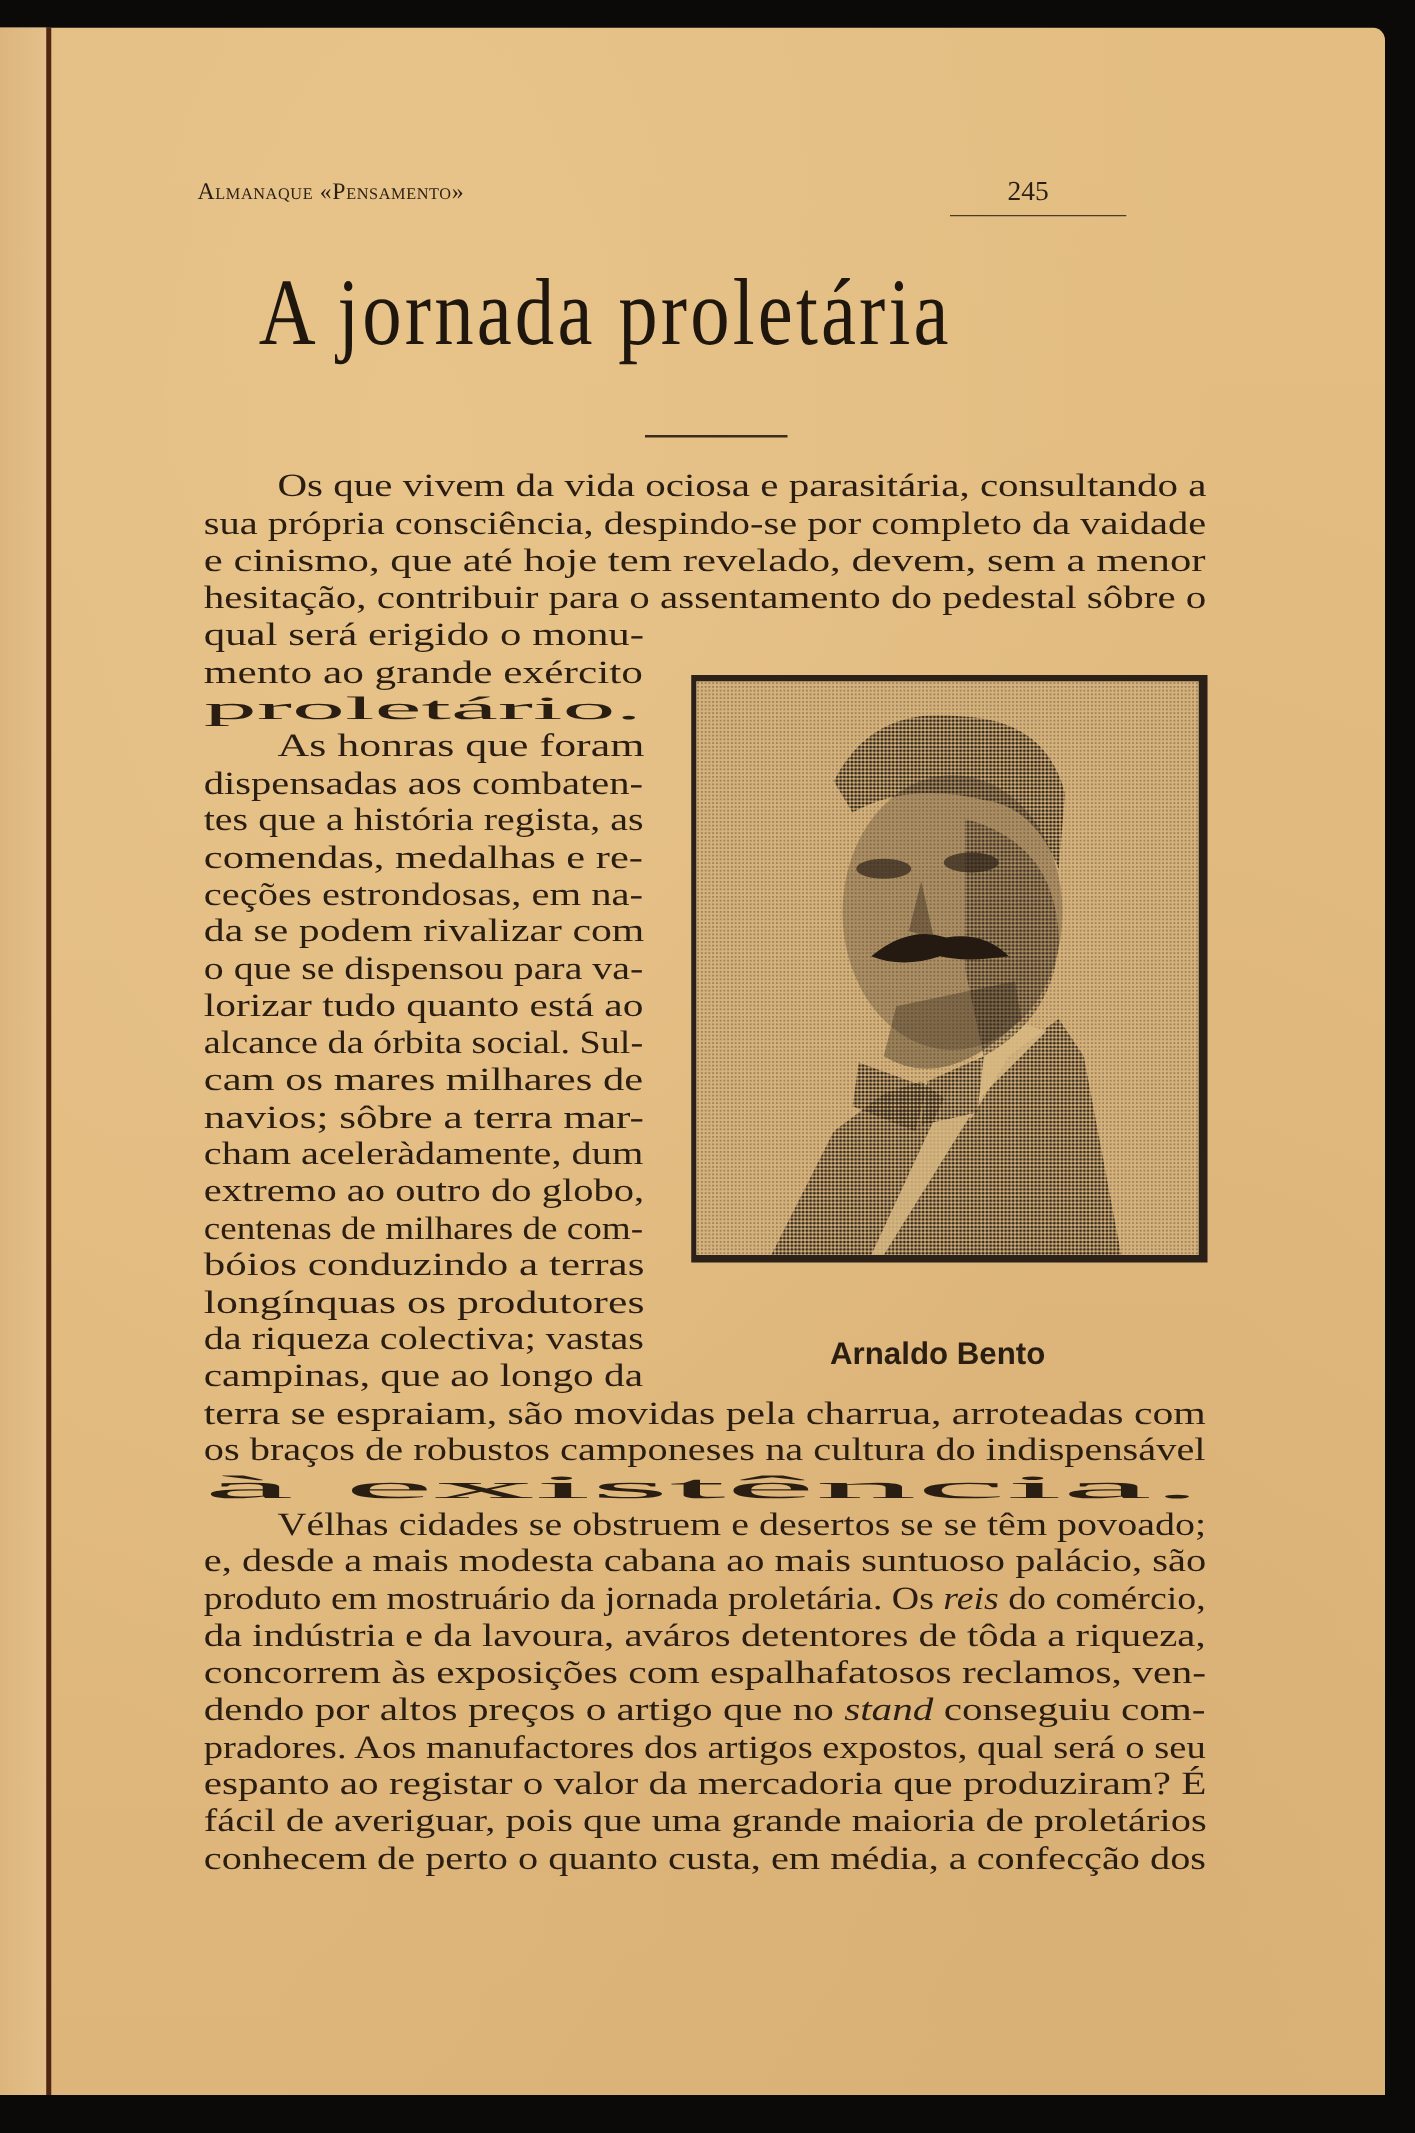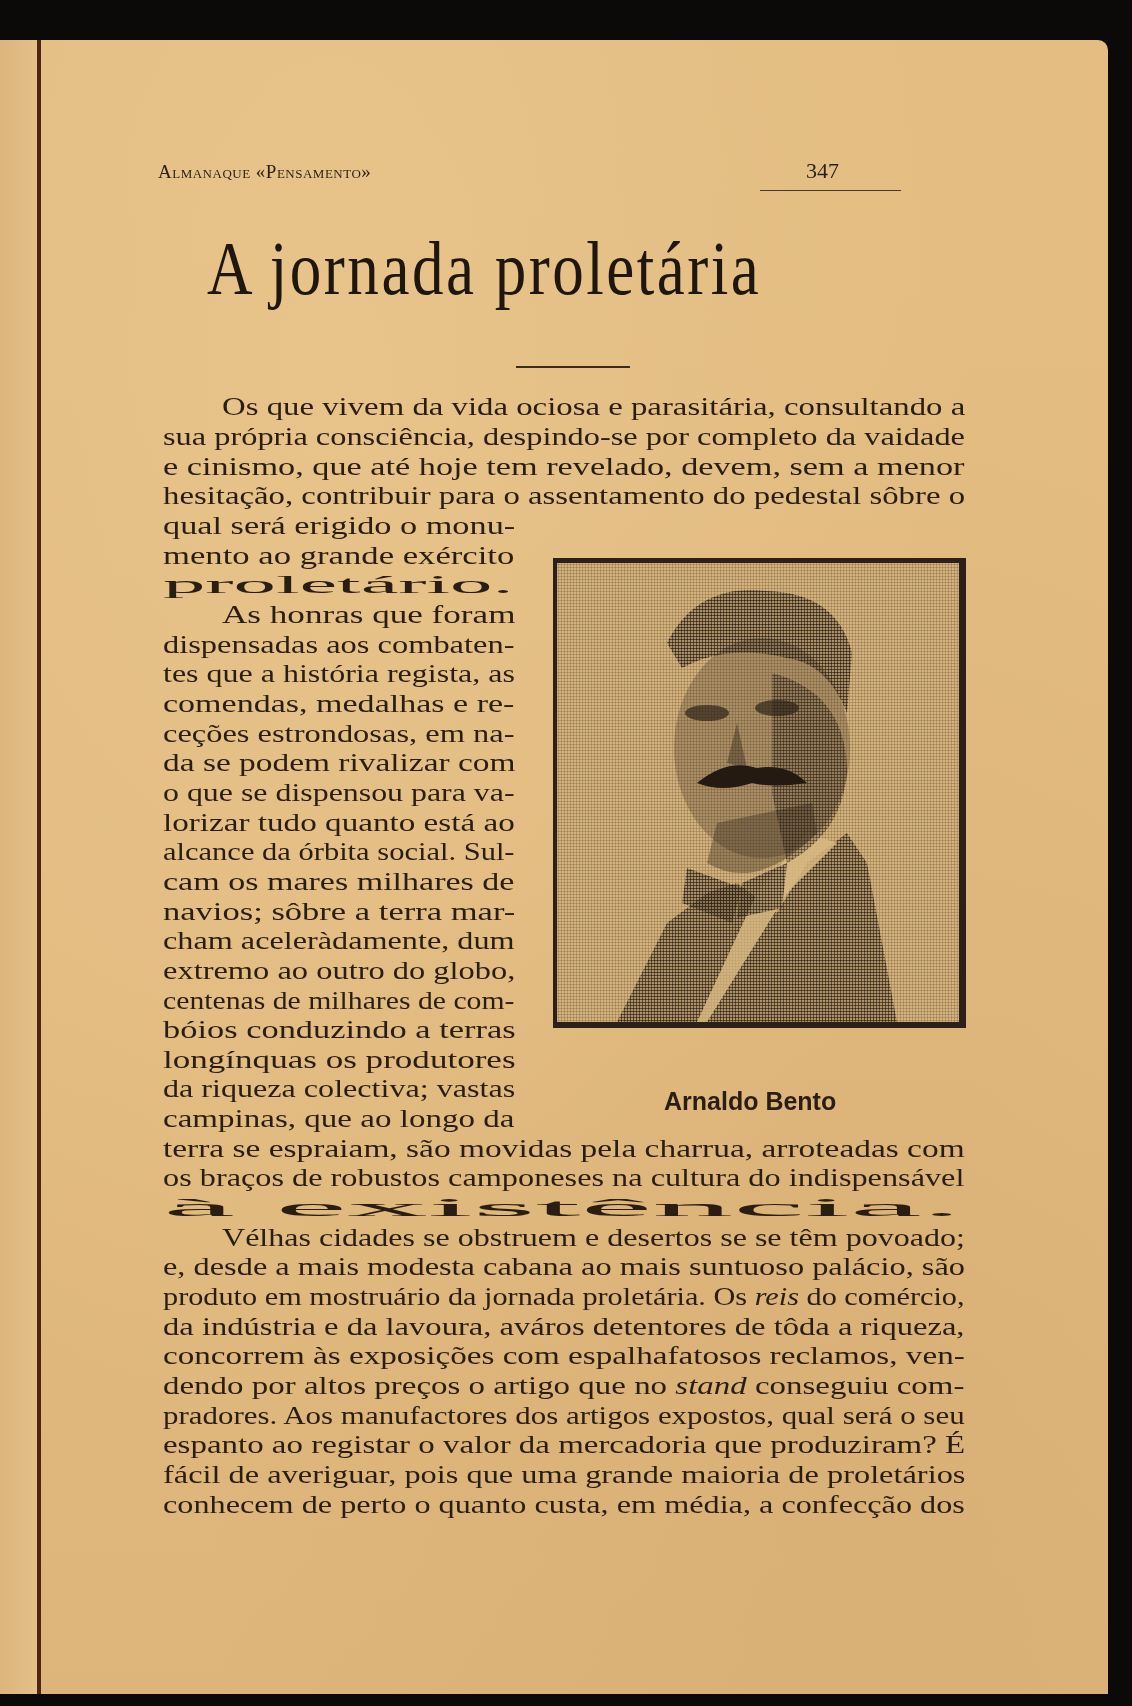--- a/index.html
+++ b/index.html
@@ -18,21 +18,20 @@
     position: absolute;
     left: 0;
     top: 22px;
     width: 1108px;
     height: 1654px;
     background:
       radial-gradient(ellipse at 30% 20%, rgba(255,230,180,0.18), rgba(0,0,0,0) 60%),
       radial-gradient(ellipse at 80% 85%, rgba(180,130,70,0.12), rgba(0,0,0,0) 55%),
       linear-gradient(180deg, #e3bd82 0%, #e2bb80 50%, #ddb57a 100%);
     border-top-right-radius: 10px;
-    margin-top: 18px;
   }
   .gutter-line {
     position: absolute;
     left: 37px;
     top: 0;
     width: 4px;
     height: 100%;
     background: #4e2612;
   }
   .gutter-shade {
@@ -137,21 +136,21 @@
   }
 </style>
 </head>
 <body>
 
 <div class="page">
   <div class="gutter-shade"></div>
   <div class="gutter-line"></div>
 
   <div class="running-head">Almanaque «Pensamento»</div>
-  <div class="page-number">347</div>
+  <div class="page-number">245</div>
   <div class="page-number-rule"></div>
 
   <div class="title">A jornada proletária</div>
   <div class="title-rule"></div>
 
   <div class="text-line" style="left: 222px; top: 352px; transform: scaleX(1.2615);">Os que vivem da vida ociosa e parasitária, consultando a</div>
   <div class="text-line" style="left: 163px; top: 382px; transform: scaleX(1.2453);">sua própria consciência, despindo-se por completo da vaidade</div>
   <div class="text-line" style="left: 163px; top: 412px; transform: scaleX(1.3169);">e cinismo, que até hoje tem revelado, devem, sem a menor</div>
   <div class="text-line" style="left: 163px; top: 441px; transform: scaleX(1.261);">hesitação, contribuir para o assentamento do pedestal sôbre o</div>
   <div class="text-line" style="left: 163px; top: 471px; transform: scaleX(1.3184);">qual será erigido o monu-</div>

